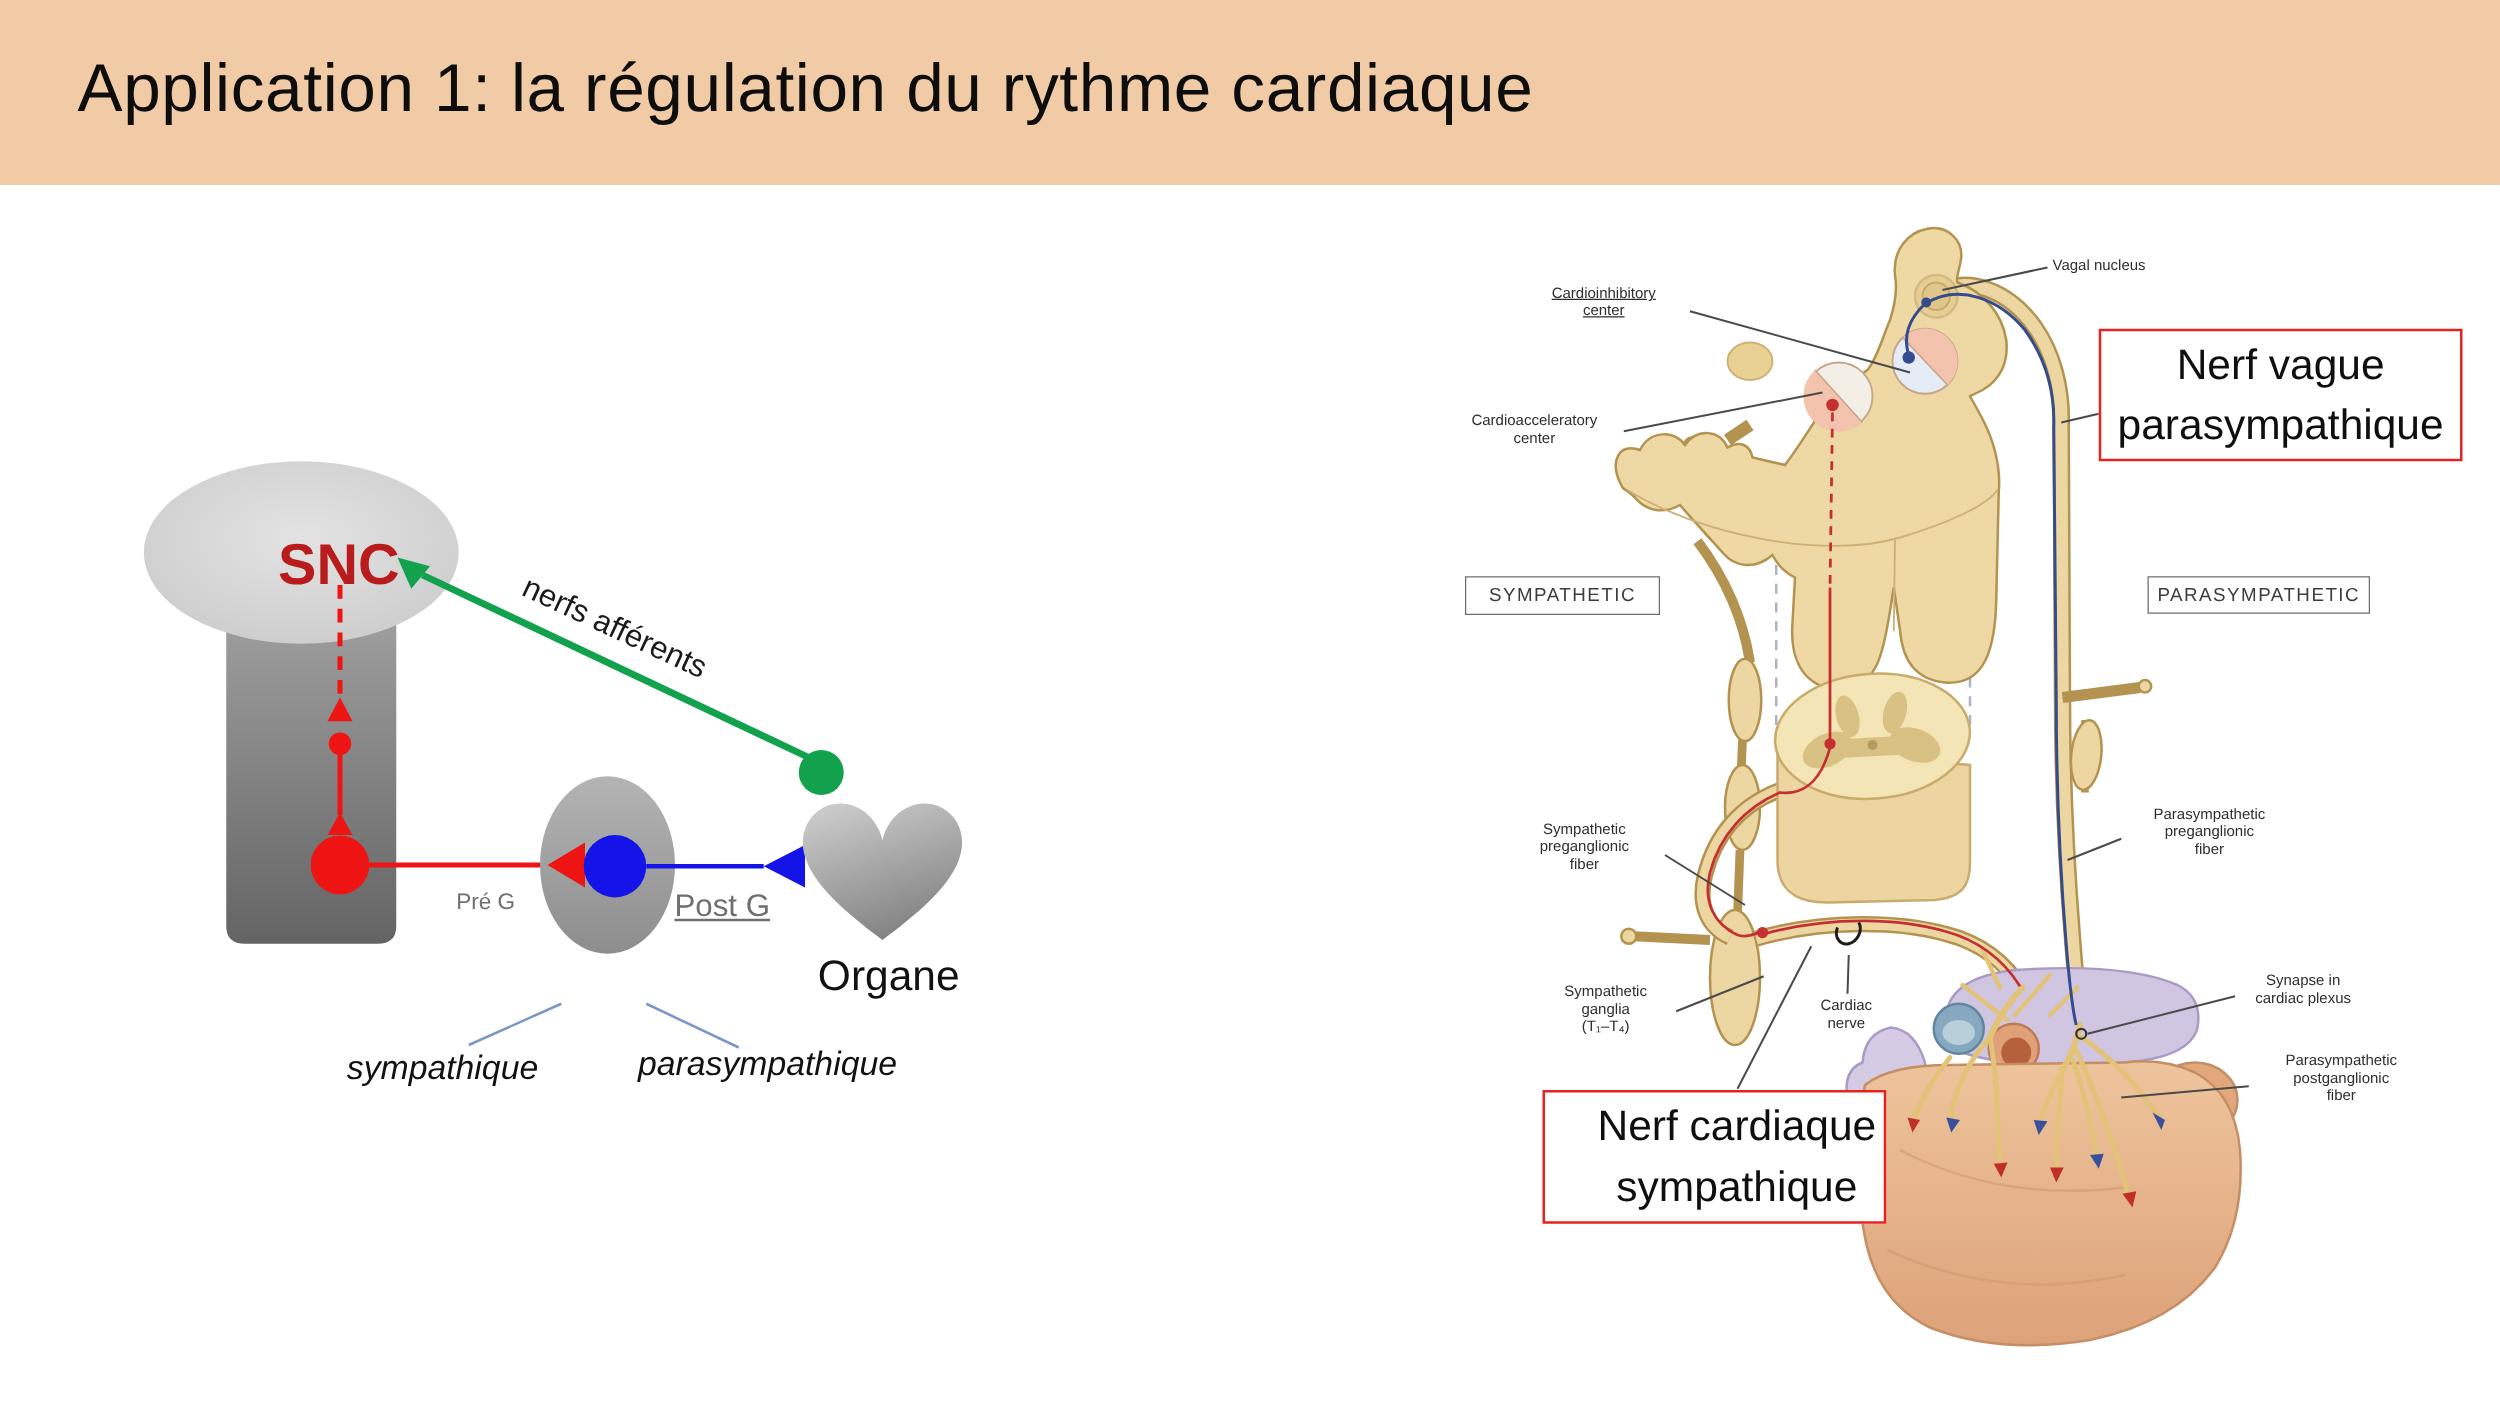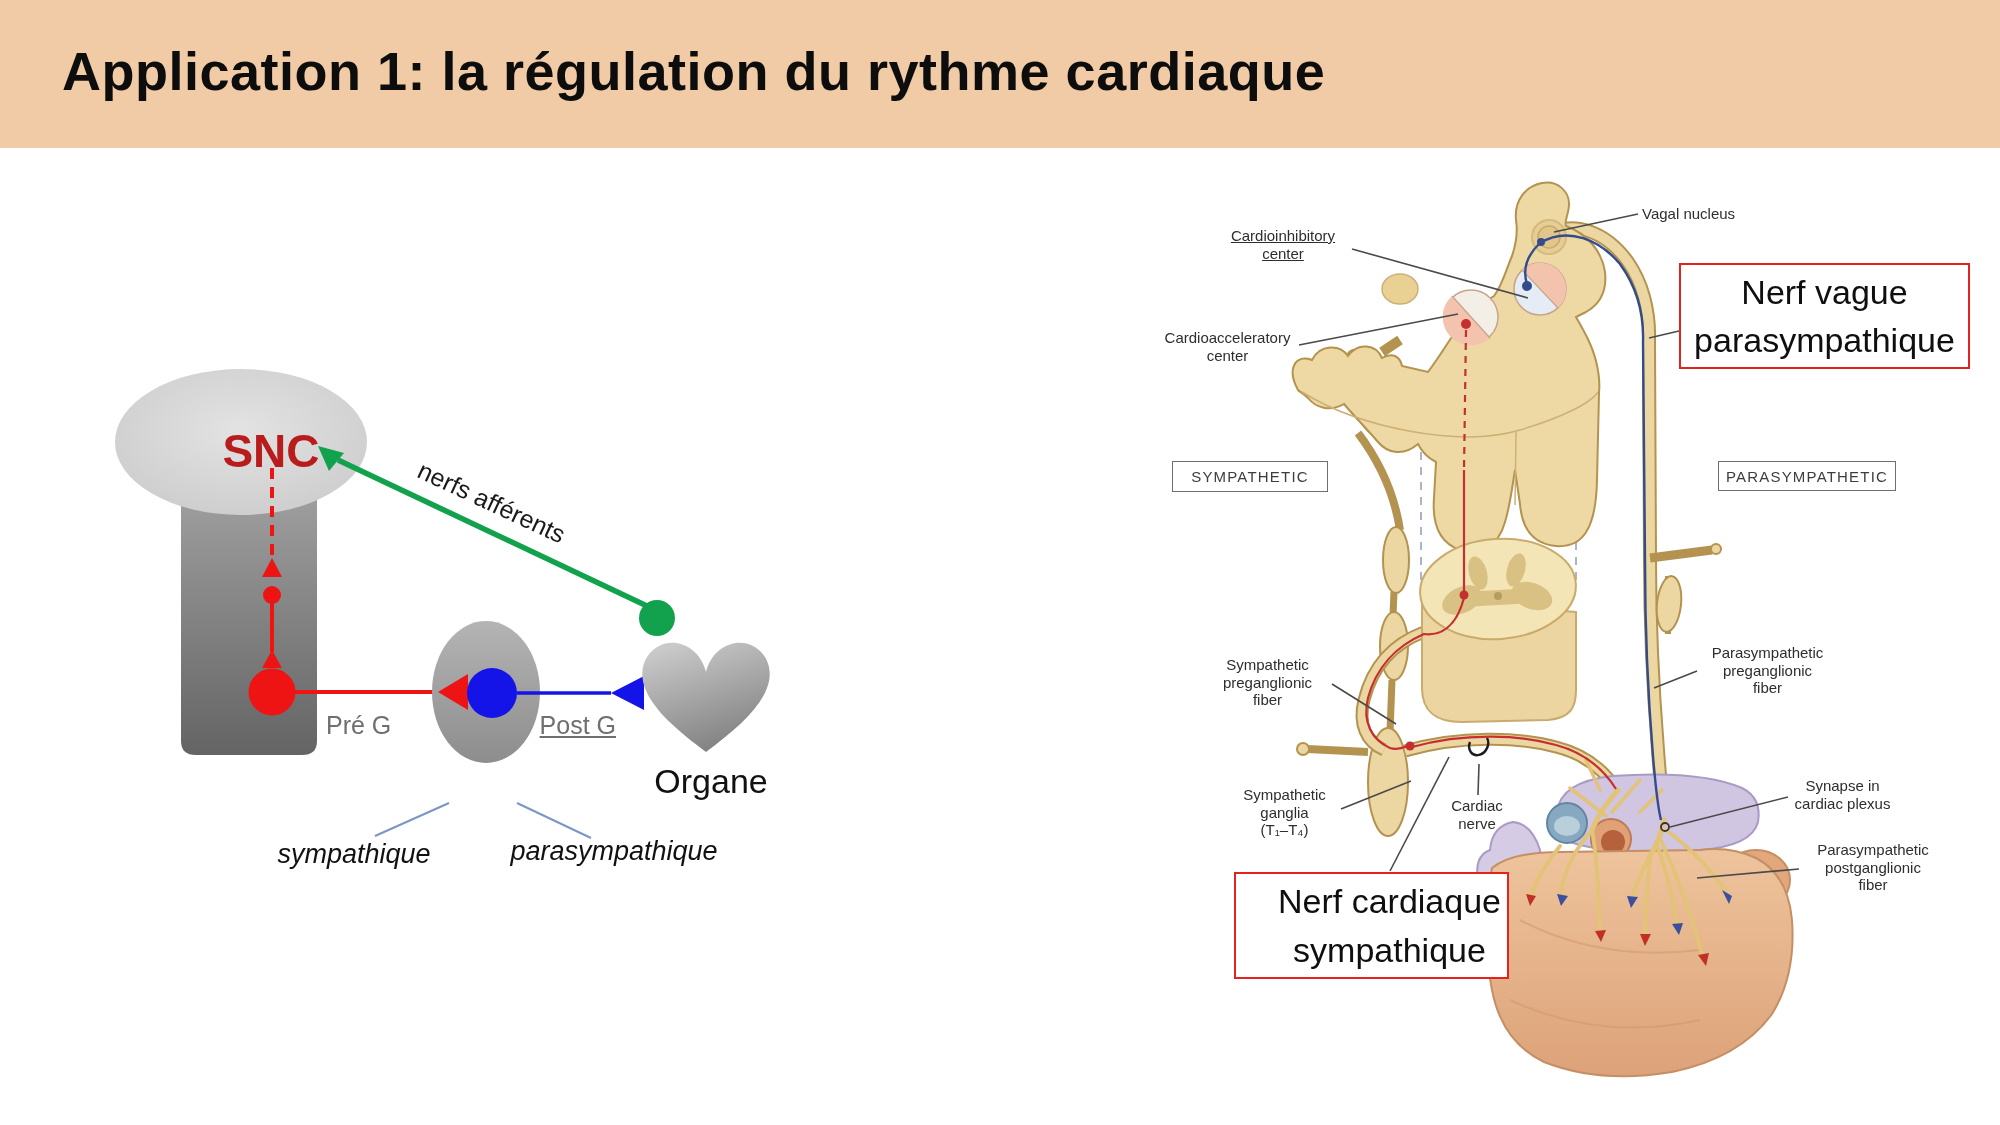--- a/index.html
+++ b/index.html
@@ -1,35 +1,35 @@
 <!DOCTYPE html>
 <html><head>
 <meta charset="utf-8">
 <style>
   html,body{margin:0;padding:0;background:#ffffff;}
   .slide{position:relative;width:2000px;height:1125px;background:#ffffff;overflow:hidden;
          font-family:"Liberation Sans", sans-serif;}
   
-  .banner{position:absolute;left:0;top:0;width:2000px;height:148px;background:#f1caa6;font-weight:bold;}
+  .banner{position:absolute;left:0;top:0;width:2000px;height:148px;background:#f1caa6;}
   .title{position:absolute;left:62px;top:40px;font-size:54px;color:#0d0d0d;letter-spacing:.5px;white-space:nowrap;}
   
   .abs{position:absolute;}
   .ml{white-space:pre-line;}
   
   .snc-lbl{left:211px;top:424px;width:120px;text-align:center;font-size:46px;font-weight:bold;color:#b91c1c;}
   .nerfs-lbl{left:394px;top:488px;width:195px;text-align:center;font-size:25px;color:#1a1a1a;
              transform:rotate(25deg);}
-  .preg-lbl{left:326px;top:711px;width:86px;text-align:left;font-size:25px;color:#6f6f6f;}
+  .preg-lbl{left:326px;top:711px;width:86px;text-align:right;font-size:18px;color:#6f6f6f;}
   .postg-lbl{left:522px;top:711px;width:94px;text-align:right;font-size:25px;color:#6f6f6f;text-decoration:underline;}
   .organe-lbl{left:648px;top:762px;width:126px;text-align:center;font-size:34px;color:#111;}
   .voies-lbl{left:390px;top:770px;width:184px;text-align:center;font-size:26px;color:#111;}
   .symp-lbl{left:270px;top:839px;width:168px;text-align:center;font-size:27px;font-style:italic;color:#111;}
   .parasymp-lbl{left:510px;top:836px;width:208px;text-align:center;font-size:27px;font-style:italic;color:#111;}
   
-  .alab{font-size:15px;line-height:1.18;color:#2e2e2e;text-align:center;}
+  .alab{font-size:12px;line-height:1.18;color:#2e2e2e;text-align:center;}
   .alab-left{text-align:left;}
   .boxlab{border:1.5px solid #6e6e6e;background:#fff;color:#3d3d3d;font-size:15px;letter-spacing:1.2px;
           text-align:center;display:flex;align-items:center;justify-content:center;box-sizing:border-box;}
   
   .callout{border:2.5px solid #e42320;background:#ffffff;color:#0f0f0f;font-size:34px;line-height:1.42;
            text-align:center;display:flex;align-items:center;justify-content:center;box-sizing:border-box;}
 </style>
 </head>
 <body>
 

